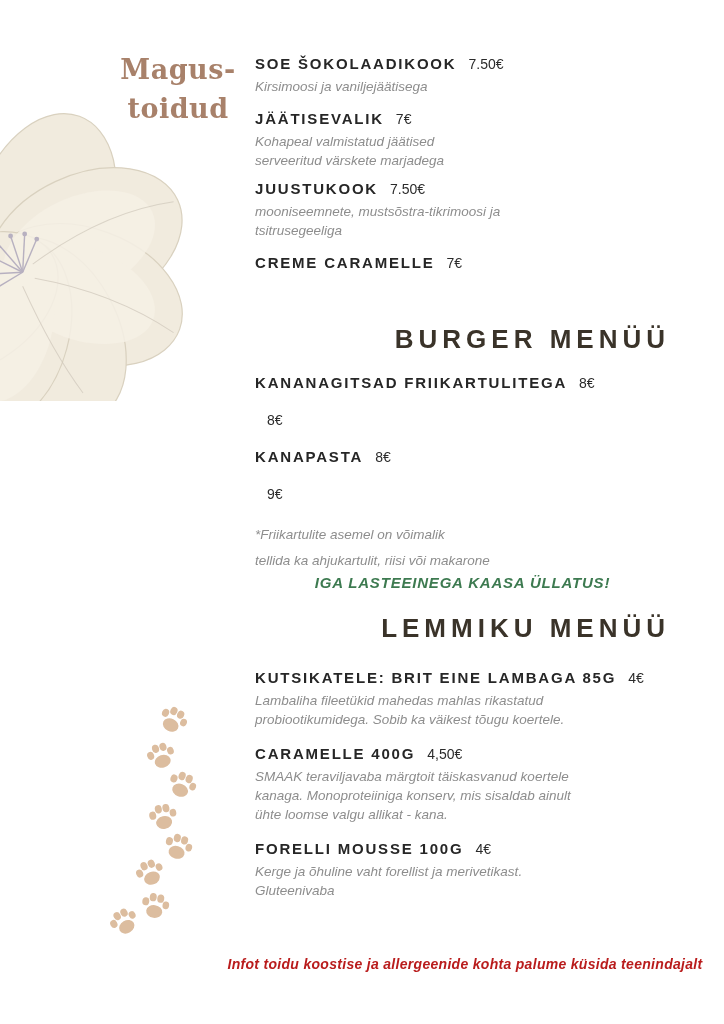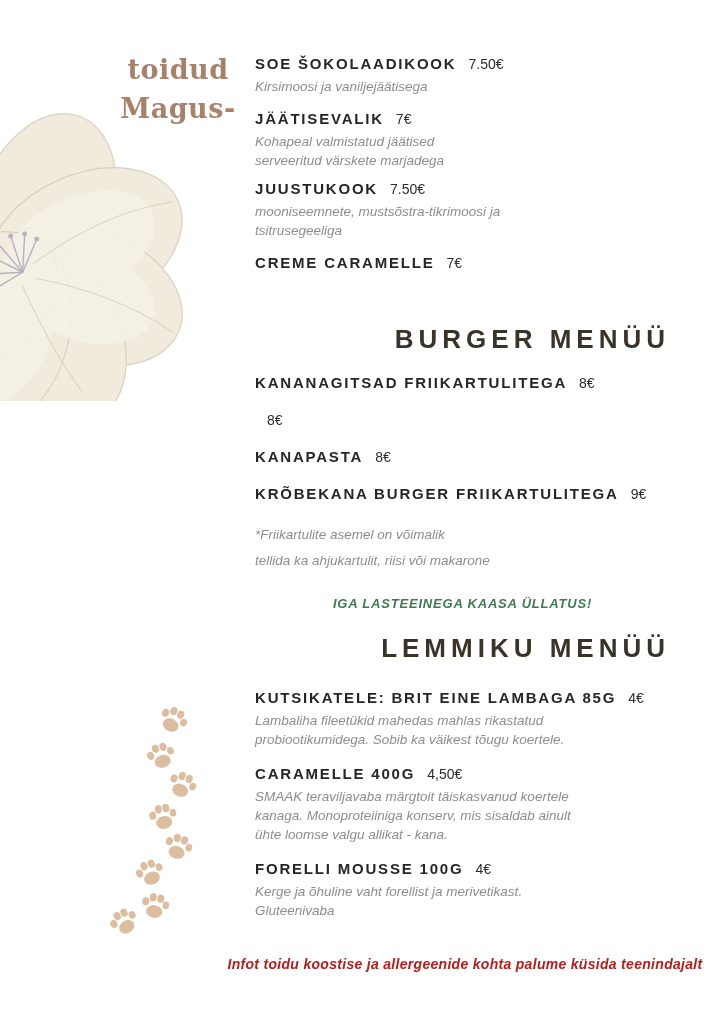--- a/index.html
+++ b/index.html
@@ -34,22 +34,22 @@
   }
   .heading-kids{margin-top:52px;}
   .heading-pets{margin-top:22px;}
   .kids-list{margin-top:20px;}
   .kids-list .menu-item{margin-bottom:19px;}
   .note{
     margin-top:12px;font-style:italic;color:#8d8d8d;font-size:13.5px;line-height:26px;
     white-space:pre-line;
   }
   .highlight{
-    margin-top:22px;text-align:center;font-weight:bold;font-style:italic;
-    color:#3d7a50;font-size:13px;letter-spacing:.8px;
+    text-align:center;font-weight:bold;font-style:italic;
+    color:#3d7a50;font-size:15px;letter-spacing:.8px;
   }
   .pets-list{margin-top:26px;}
   .pets-list .block{margin-bottom:16px;}
   .footer-note{
     position:absolute;left:210px;top:956px;width:510px;text-align:center;
     font-weight:bold;font-style:italic;color:#b91c1c;font-size:14px;letter-spacing:.3px;
   }
   
   .paw{position:absolute;width:34px;height:34px;color:#dcbd9f;}
   .paw svg{width:100%;height:100%;display:block;}
@@ -116,22 +116,22 @@
           <g>
               <line x1="0" y1="0" x2="-30" y2="18"></line>
               <circle cx="-30" cy="18" r="2.4" stroke="none"></circle>
             </g>
         </g>
       </g>
     </svg>
   </div>
 
   <div class="script-title">
+    <div>Magus-</div>
     <div>toidud</div>
-    <div>Magus-</div>
   </div>
 
   <div class="content">
 
     <div class="block">
       <div class="menu-item">
         <span class="item-name">SOE ŠOKOLAADIKOOK</span>
         <span class="item-price">7.50€</span>
       </div>
       <div class="item-desc">Kirsimoosi ja vaniljejäätisega</div>
@@ -170,21 +170,20 @@
         <span class="item-price">8€</span>
       </div>
       <div class="menu-item">
         <span class="item-price">8€</span>
       </div>
       <div class="menu-item">
         <span class="item-name">KANAPASTA</span>
         <span class="item-price">8€</span>
       </div>
       <div class="menu-item">
-        <span class="item-name">KRÕBEKANA BURGER FRIIKARTULITEGA</span>
         <span class="item-price">9€</span>
       </div>
     </div>
 
     <div class="note">*Friikartulite asemel on võimalik
 tellida ka ahjukartulit, riisi või makarone</div>
     <div class="highlight">IGA LASTEEINEGA KAASA ÜLLATUS!</div>
 
     <div class="section-heading heading-pets">LEMMIKU MENÜÜ</div>
 

